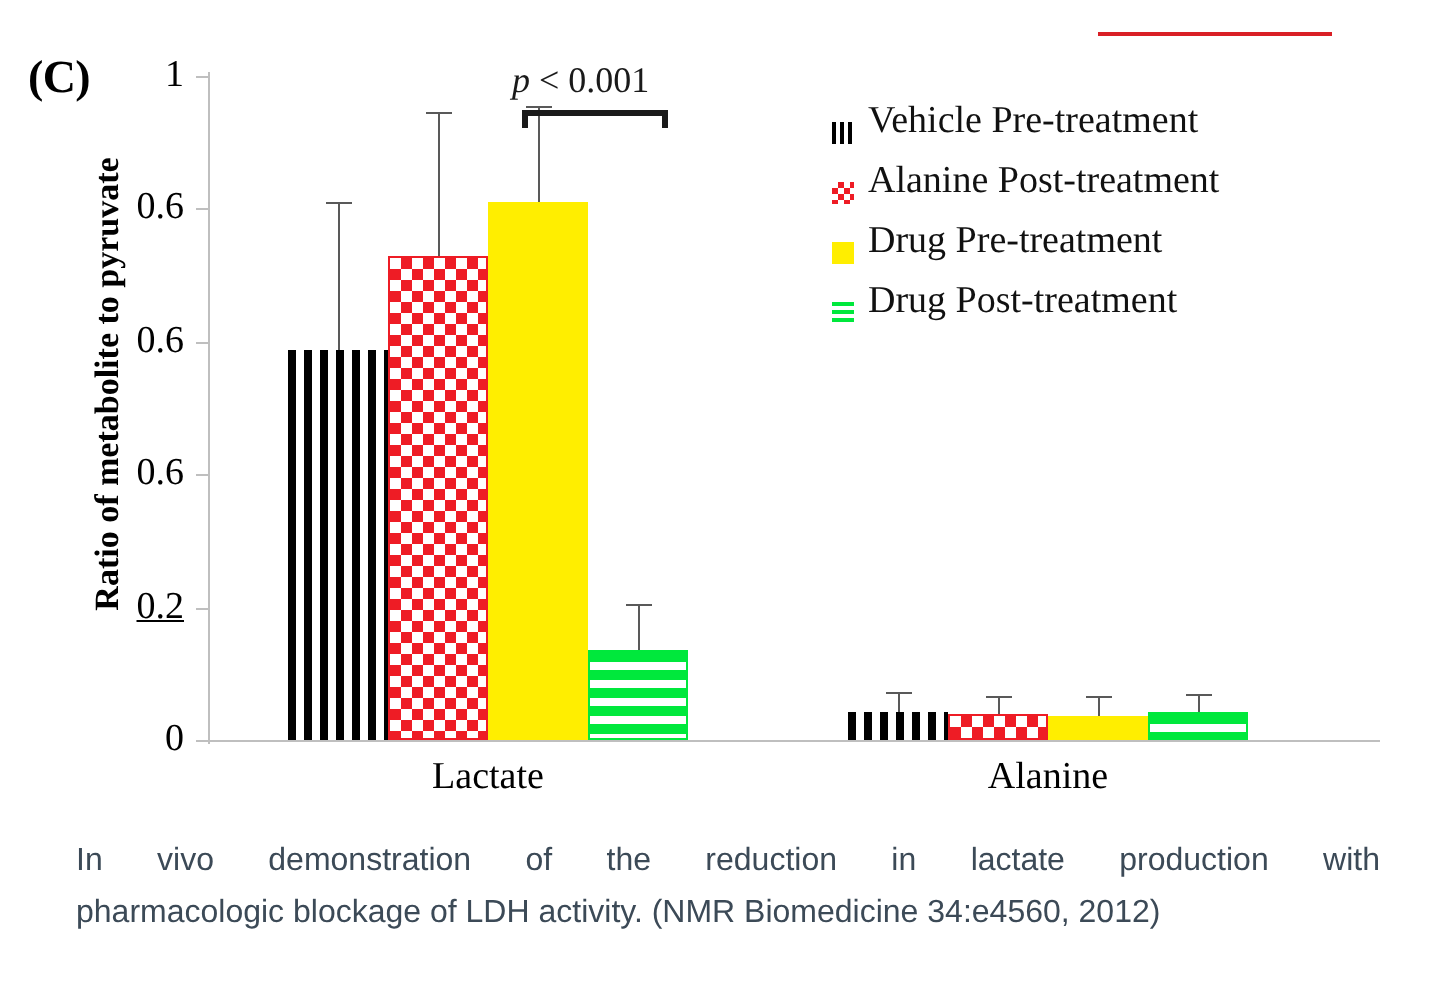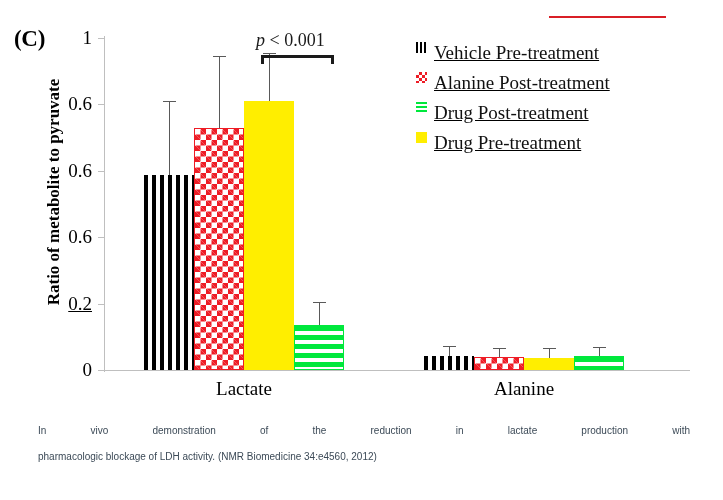--- a/index.html
+++ b/index.html
@@ -160,23 +160,22 @@
     color:#000;
   }
 
   
   .legend{
     position:absolute;
     left:416px;top:42px;
   }
   .legend-row{
     display:flex;
-    align-items:flex-start;
+    align-items:flex-end;
     height:30px;
-    text-decoration:underline;
   }
   .legend-swatch{
     width:11px;height:11px;
     margin-right:7px;
     flex:0 0 auto;
   }
   .sw-vstripe{
     background-color:#ffffff;
     background-image:repeating-linear-gradient(90deg,#000 0 2px,#fff 2px 4px);
   }
@@ -199,21 +198,21 @@
     color:#111;
     white-space:nowrap;
   }
 
   
   .caption{
     position:absolute;
     left:38px;top:418px;
     width:652px;
     font-family:"Liberation Sans", sans-serif;
-    font-size:10px;
+    font-size:16px;
     line-height:26px;
     color:#3c4a57;
     text-align:justify;
   }
   .caption .line2{ text-align:left; }
 </style>
 </head>
 <body>
 
 <div class="red-rule"></div>
@@ -312,27 +311,27 @@
       <div class="legend-swatch sw-vstripe"></div>
       <div class="legend-label">Vehicle Pre-treatment</div>
     </div>
 
     <div class="legend-row">
       <div class="legend-swatch sw-check"></div>
       <div class="legend-label">Alanine Post-treatment</div>
     </div>
 
     <div class="legend-row">
+      <div class="legend-swatch sw-yellow"></div>
+      <div class="legend-label">Drug Pre-treatment</div>
+    </div>
+
+    <div class="legend-row">
       <div class="legend-swatch sw-hstripe"></div>
       <div class="legend-label">Drug Post-treatment</div>
-    </div>
-
-    <div class="legend-row">
-      <div class="legend-swatch sw-yellow"></div>
-      <div class="legend-label">Drug Pre-treatment</div>
     </div>
 
   </div>
 
 </div>
 
 <div class="caption">
   <div style="text-align:justify;text-align-last:justify;">In vivo demonstration of the reduction in lactate production with</div>
   <div class="line2">pharmacologic blockage of LDH activity. (NMR Biomedicine 34:e4560, 2012)</div>
 </div>

